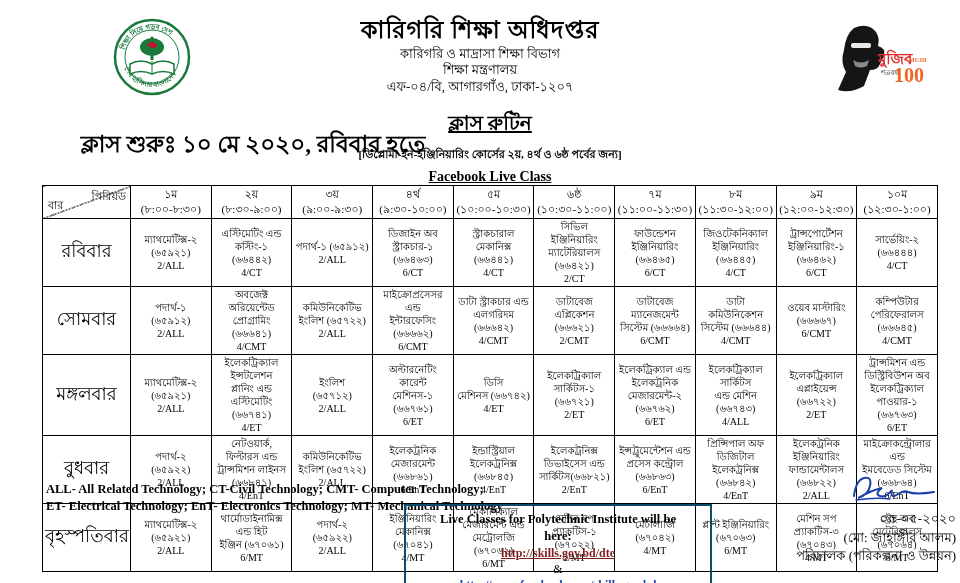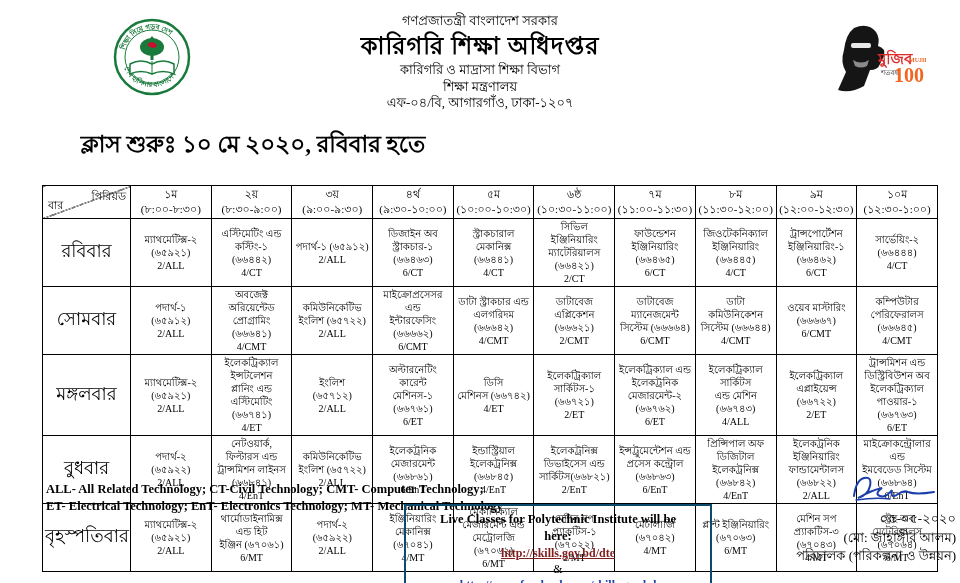--- a/index.html
+++ b/index.html
@@ -76,21 +76,20 @@
         <rect x="38.5" y="38" width="3" height="6" fill="#1a7a3c"></rect>
       </g>
       <g>
         <path d="M18,48 q11,-6 22,0 q11,-6 22,0 l0,10 q-11,-5 -22,0 q-11,-5 -22,0 z" fill="#fff" stroke="#1a7a3c" stroke-width="1.5"></path>
         <line x1="40" y1="45" x2="40" y2="57" stroke="#1a7a3c" stroke-width="1"></line>
       </g>
     </svg>
   </div>
 
   <div class="gov-header">
-    <div class="gov-line1">গণপ্রজাতন্ত্রী বাংলাদেশ সরকার</div>
     <div class="gov-line2">কারিগরি শিক্ষা অধিদপ্তর</div>
     <div class="gov-line3">কারিগরি ও মাদ্রাসা শিক্ষা বিভাগ</div>
     <div class="gov-line4">শিক্ষা মন্ত্রণালয়</div>
     <div class="gov-line5">এফ-০৪/বি, আগারগাঁও, ঢাকা-১২০৭</div>
   </div>
 
   <div class="logo-right">
     <svg width="100" height="78" viewBox="0 0 100 78">
       <g>
         <path d="M28,8 q14,-6 22,4 q4,6 2,14 q8,2 6,10 l-4,8 q-2,6 -10,6 l-6,16 q-14,8 -26,4 l8,-18 q-6,-10 -2,-22 q2,-16 10,-22 z" fill="#151515"></path>
@@ -99,20 +98,25 @@
         <path d="M27,40 q8,5 16,0 l-2,6 q-6,3 -12,0 z" fill="#8a8a8a"></path>
       </g>
       <text x="52" y="44" font-size="15" font-weight="bold" fill="#e02b2b">মুজিব</text>
       <text x="83" y="42" font-size="6" font-weight="bold" fill="#f26522">MUJIB</text>
       <text x="55" y="55" font-size="7" fill="#151515">শতবর্ষ</text>
       <text x="68" y="62" font-size="20" font-weight="bold" fill="#f26522">100</text>
     </svg>
   </div>
 
   <div class="class-start">ক্লাস শুরুঃ ১০ মে ২০২০, রবিবার হতে</div>
+  <div class="routine-block">
+    <div class="routine-title">ক্লাস রুটিন</div>
+    <div class="course-note">[ডিপ্লোমা-ইন-ইঞ্জিনিয়ারিং কোর্সের ২য়, ৪র্থ ও ৬ষ্ঠ পর্বের জন্য]</div>
+    <div class="fb-live">Facebook Live Class</div>
+  </div>
 
   <table class="routine">
     <colgroup>
       <col style="width:88px">
       <col>
         <col>
         <col>
         <col>
         <col>
         <col>

